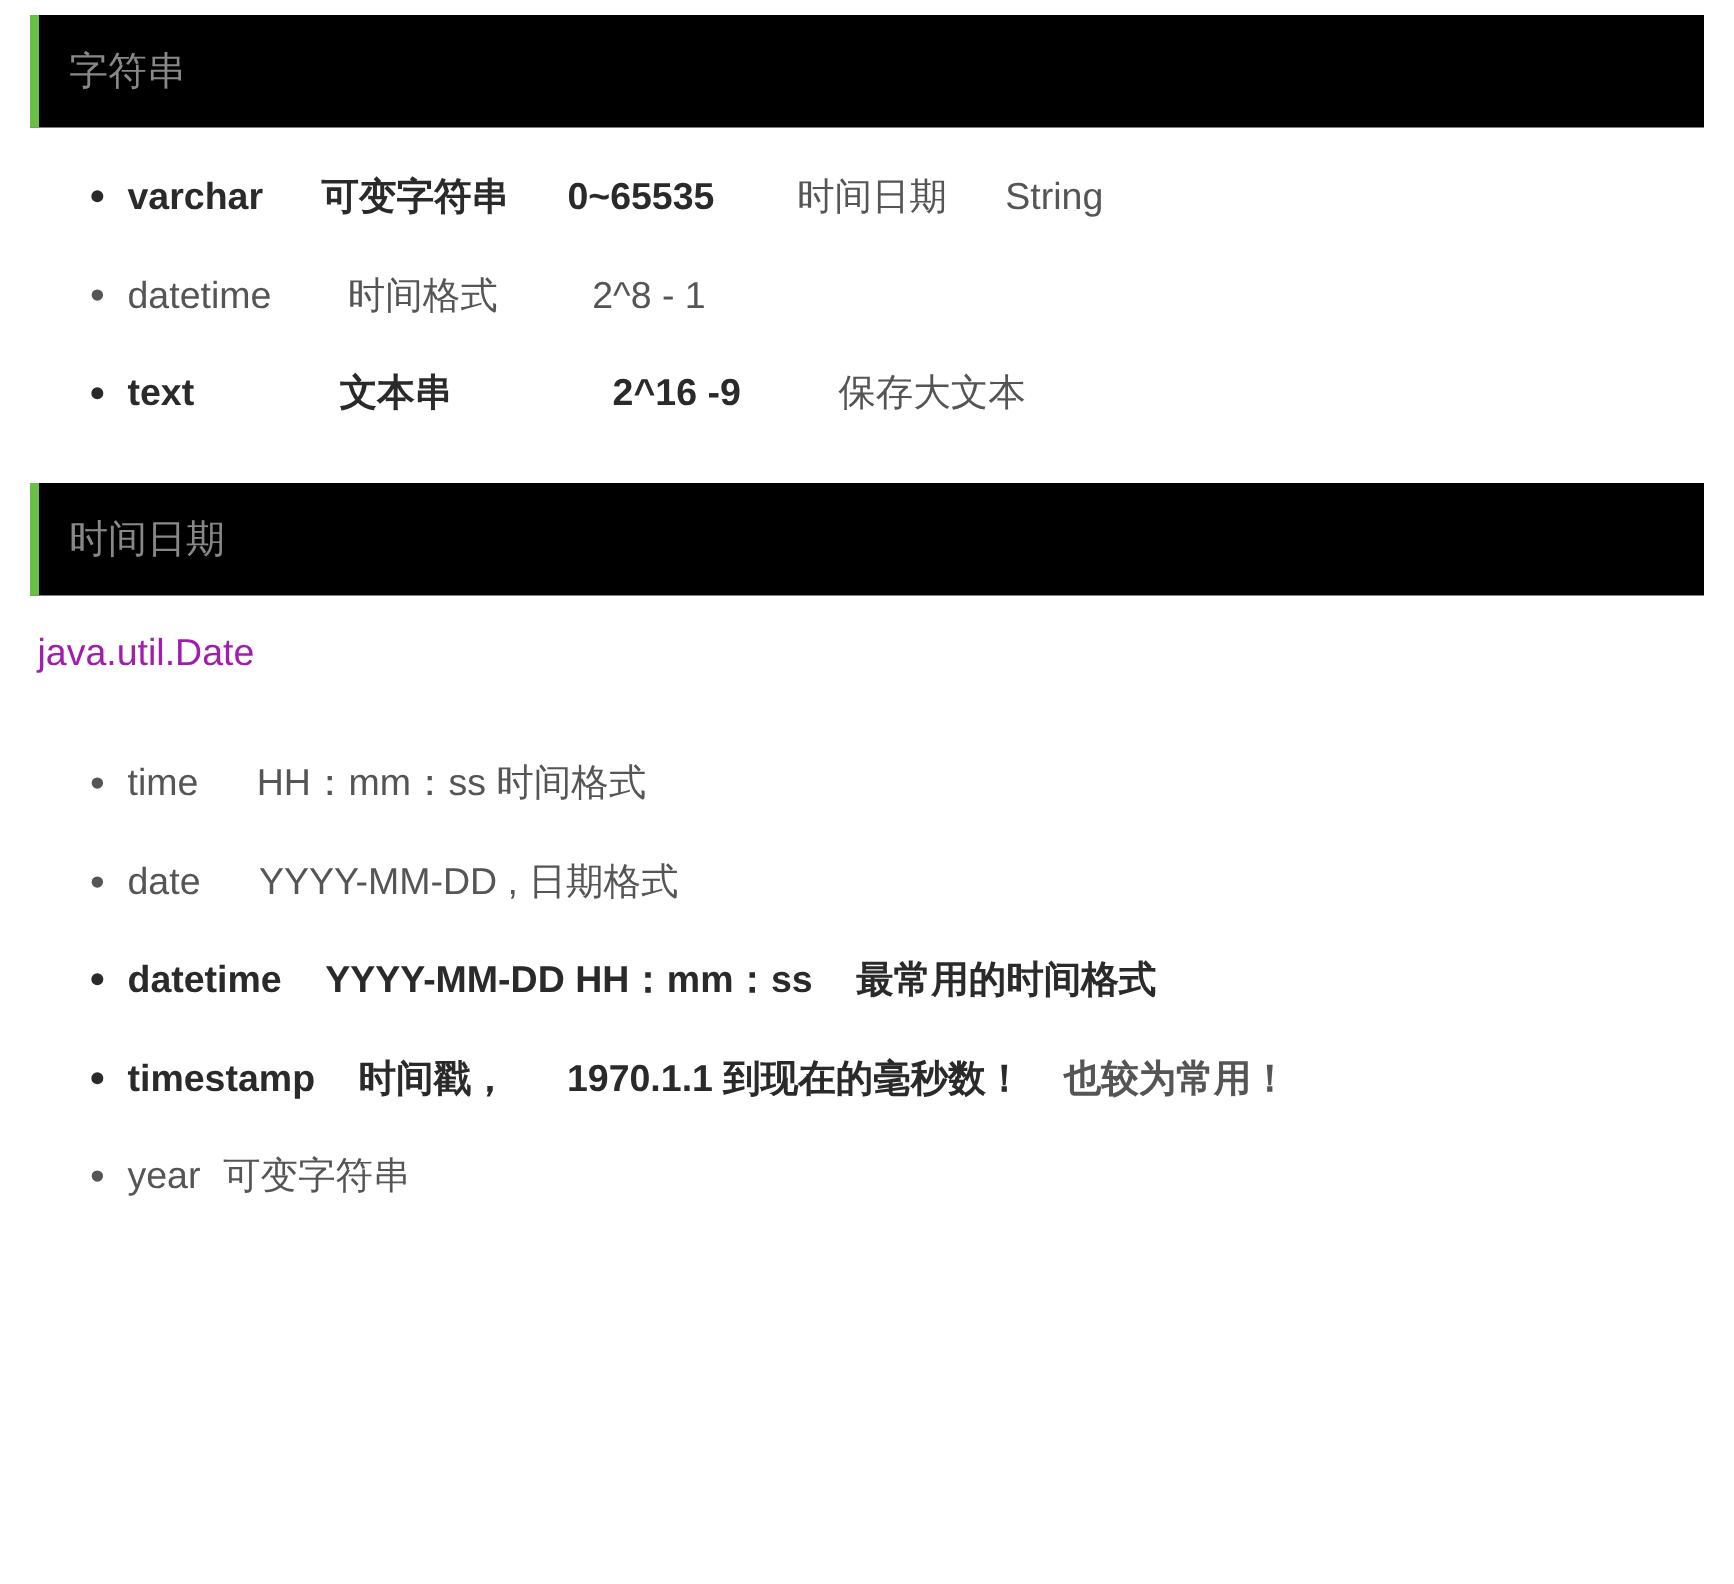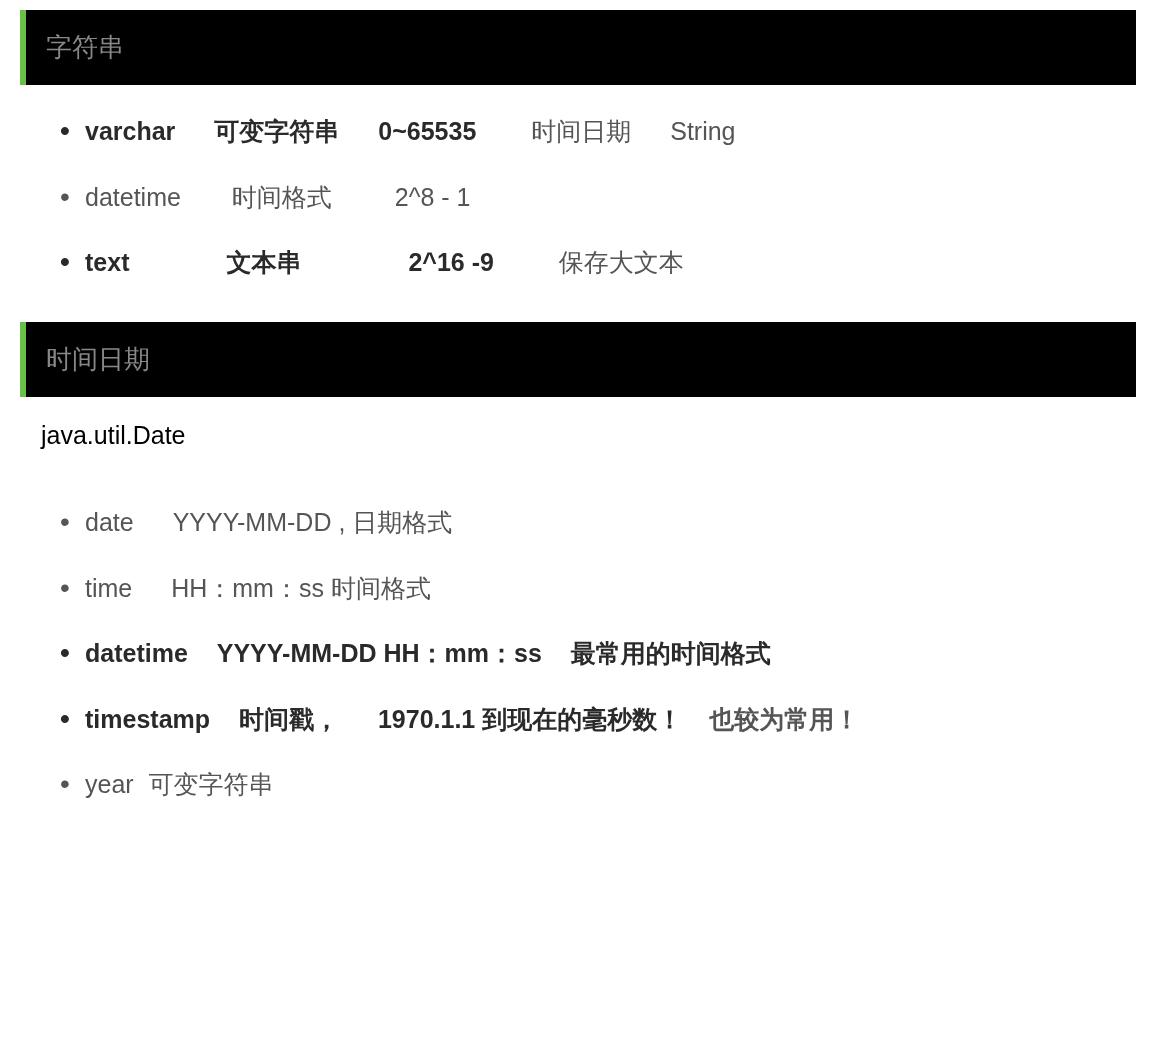--- a/index.html
+++ b/index.html
@@ -53,22 +53,22 @@
     }
     .bold-row::before {
       font-weight: 700;
     }
     .normal-tail {
       font-weight: 400;
       color: #555;
     }
     .body-text {
       padding-left: 5px;
-      margin: 20px 0 50px 16px;
-      color: #000000;
+      margin: 20px 0 50px 0;
+      color: #a21caf;
       font-size: 25px;
     }
     .sp1 { margin-left: 60px; }
     .sp2 { margin-left: 24px; }
     .sp3 { margin-left: 44px; }
     .sp4 { margin-left: 48px; }
     .sp5 { margin-left: 90px; }
     .sp6 { margin-left: 56px; }
     .sp7 { margin-left: 58px; }
     .sp8 { margin-left: 32px; text-align: center; }
@@ -108,26 +108,26 @@
 </ul>
 
 <div class="section-header">
   <span>时间日期</span>
 </div>
 
 <div class="body-text">java.util.Date</div>
 
 <ul>
   <li>
+    <span>time</span>
+    <span class="sp8">HH：mm：ss  时间格式</span>
+  </li>
+  <li>
     <span>date</span>
     <span class="sp8">YYYY-MM-DD , 日期格式</span>
-  </li>
-  <li>
-    <span>time</span>
-    <span class="sp8">HH：mm：ss  时间格式</span>
   </li>
   <li class="bold-row">
     <span>datetime</span>
     <span class="sp9">YYYY-MM-DD HH：mm：ss</span>
     <span class="sp9">最常用的时间格式</span>
   </li>
   <li class="bold-row">
     <span>timestamp</span>
     <span class="sp9">时间戳，</span>
     <span class="sp8">1970.1.1 到现在的毫秒数！</span>

